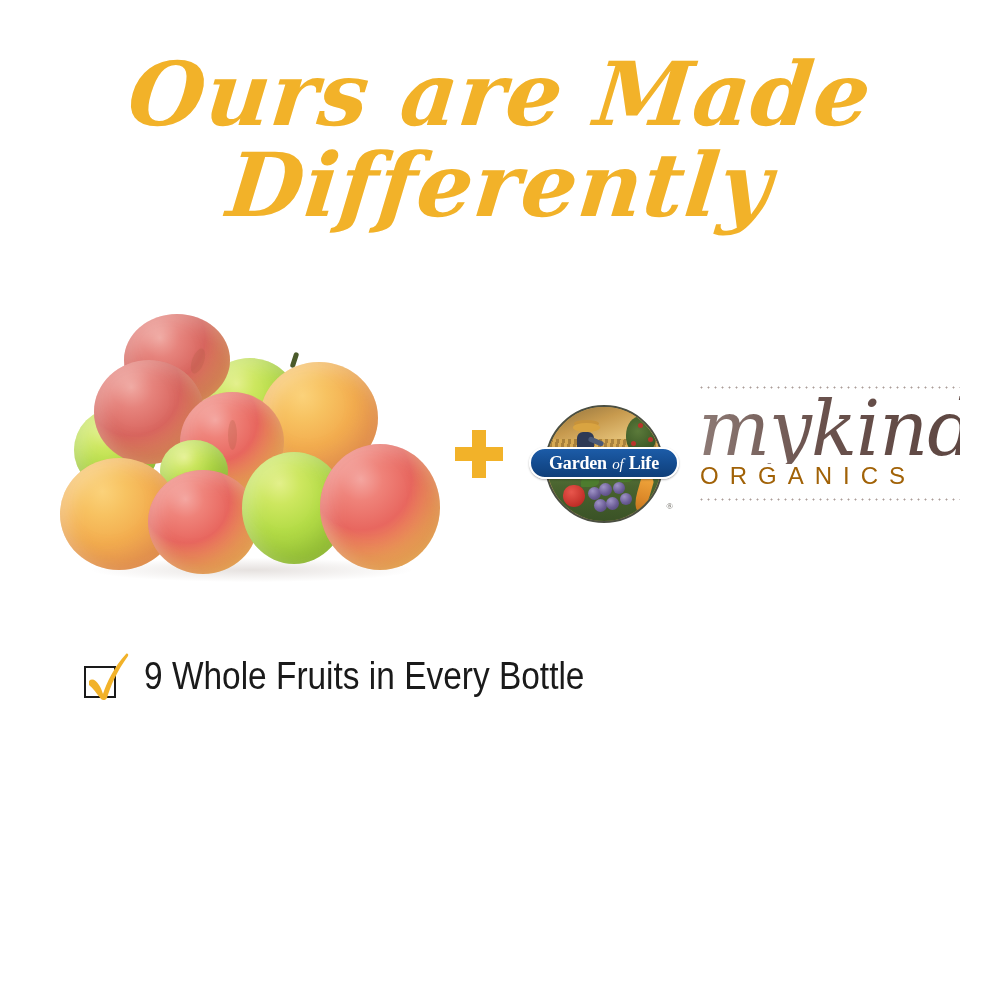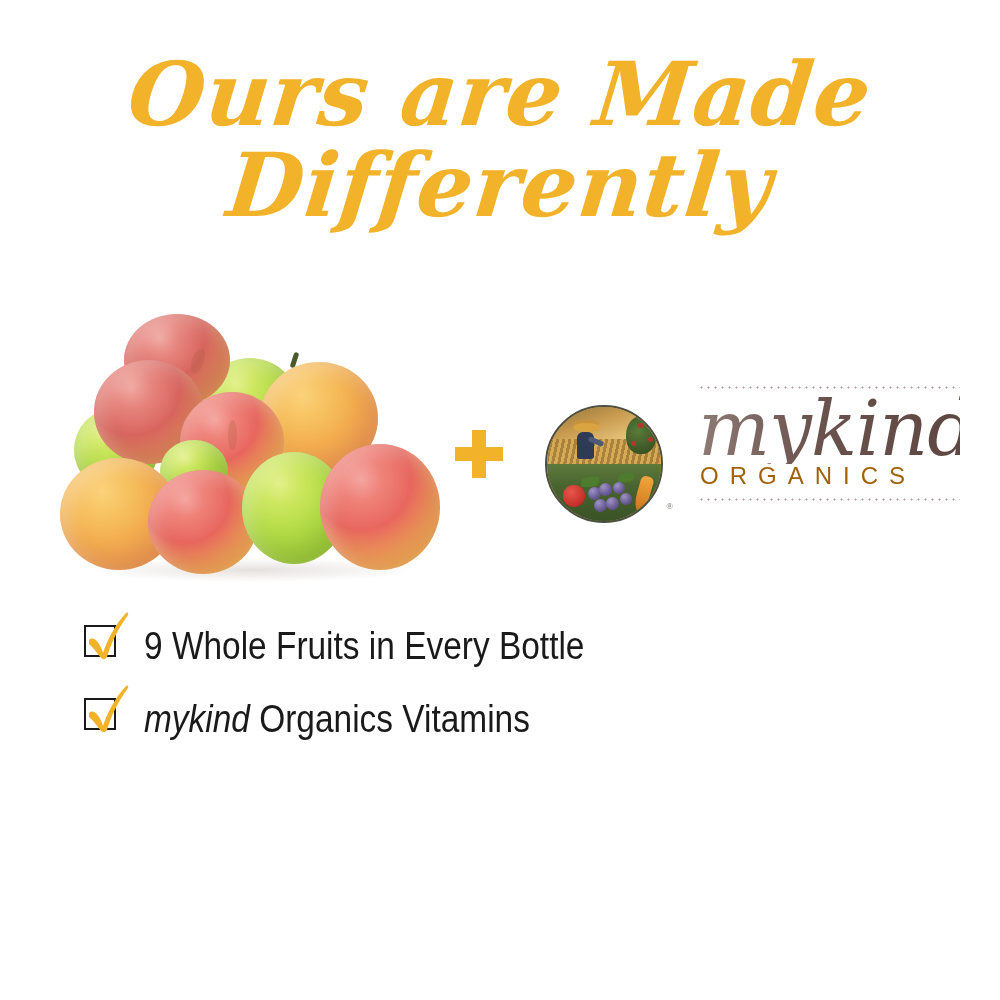--- a/index.html
+++ b/index.html
@@ -294,21 +294,21 @@
   .checklist {
     position: absolute;
     left: 84px;
     top: 625px;
     width: 900px;
   }
   .check-row {
     position: relative;
     height: 73px;
     display: flex;
-    align-items: flex-start;
+    align-items: flex-end;
   }
   .checkbox {
     position: relative;
     width: 32px;
     height: 32px;
     flex: 0 0 32px;
     border: 2px solid #1a1a1a;
     box-sizing: border-box;
     background: #ffffff;
   }
@@ -385,20 +385,23 @@
       <div class="gol-grape" style="left:36%; bottom:18%; width:13px; height:13px;"></div>
       <div class="gol-grape" style="left:46%; bottom:22%; width:13px; height:13px;"></div>
       <div class="gol-grape" style="left:41%; bottom:8%; width:13px; height:13px;"></div>
       <div class="gol-grape" style="left:52%; bottom:10%; width:13px; height:13px;"></div>
       <div class="gol-grape" style="left:58%; bottom:24%; width:12px; height:12px;"></div>
       <div class="gol-grape" style="left:64%; bottom:14%; width:12px; height:12px;"></div>
       <div class="gol-leaf" style="left:30%; bottom:30%; width:18px; height:10px;"></div>
       <div class="gol-leaf" style="left:62%; bottom:34%; width:16px; height:9px;"></div>
     </div>
 
+    <div class="gol-banner">
+      <span class="gol-banner-text"><span>Garden</span> <span class="of">of</span> <span>Life</span></span>
+    </div>
     <span class="gol-reg">®</span>
   </div>
 
   <div class="mykind-lockup">
     <div class="mk-dots"></div>
     <span class="mykind-word">mykind</span>
     <span class="organics-word">ORGANICS</span>
     <div class="mk-dots mk-dots-bottom"></div>
   </div>
 
@@ -406,26 +409,18 @@
 
     <div class="check-row">
       <div class="checkbox">
         <svg class="check-mark" viewBox="0 0 48 50">
           <path d="M6 30 C9 27 13 29 16 34 C18 37 19 40 20 43 C24 31 31 16 43 3 C44 2 46 3 45 5 C34 20 27 36 24 47 C23 49 20 50 18 48 C14 43 10 37 6 34 Z" fill="#F2B229"></path>
         </svg>
       </div>
       <span class="check-label"><span>9 Whole Fruits in Every Bottle</span></span>
     </div>
 
-    <div class="check-row">
-      <div class="checkbox">
-        <svg class="check-mark" viewBox="0 0 48 50">
-          <path d="M6 30 C9 27 13 29 16 34 C18 37 19 40 20 43 C24 31 31 16 43 3 C44 2 46 3 45 5 C34 20 27 36 24 47 C23 49 20 50 18 48 C14 43 10 37 6 34 Z" fill="#F2B229"></path>
-        </svg>
-      </div>
-      <span class="check-label"><span class="em">mykind</span><span> Organics Vitamins</span></span>
-    </div>
 
 
 
   </div>
 
 </div>
 
 </body></html>

